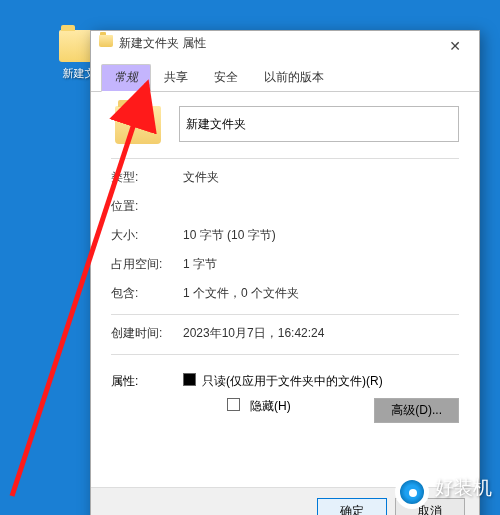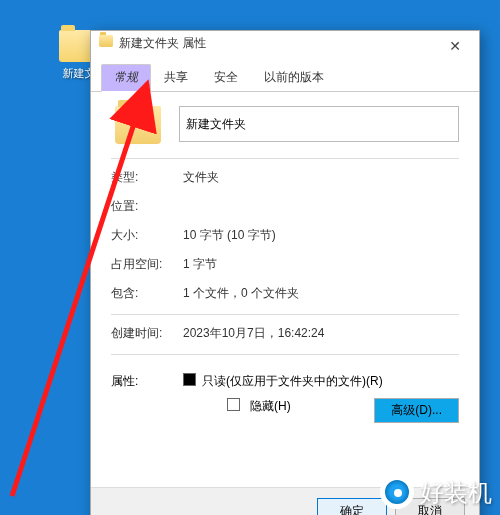--- a/index.html
+++ b/index.html
@@ -175,21 +175,21 @@
     display: flex;
     align-items: flex-start;
     gap: 10px;
     padding-left: 44px;
   }
   .adv-btn {
     margin-left: auto;
     padding: 3px 16px;
     font-size: 12px;
     border: 1px solid #adadad;
-    background: #0ea5e9;
+    background: #a3a3a3;
     cursor: pointer;
     font-family: inherit;
   }
   .footer {
     display: flex;
     justify-content: flex-end;
     gap: 8px;
     padding: 10px 14px 14px;
     background: #f0f0f0;
     border-top: 1px solid #ddd;
@@ -208,24 +208,24 @@
   }
   .arrow {
     position: absolute;
     top: 26px; left: -8px;
     pointer-events: none;
   }
   .watermark {
     position: absolute;
     right: 8px; bottom: 6px;
     display: flex;
-    align-items: flex-end;
+    align-items: flex-start;
     gap: 6px;
     color: #fff;
-    font-size: 24px;
+    font-size: 19px;
     font-weight: 500;
     text-shadow: 1px 1px 3px rgba(0,0,0,0.4);
   }
   .wm-ring {
     width: 34px; height: 34px;
     border: 5px solid #fff;
     border-radius: 50%;
     position: relative;
     background: radial-gradient(circle, #1da1f2 40%, #0b7bc1 70%);
   }

